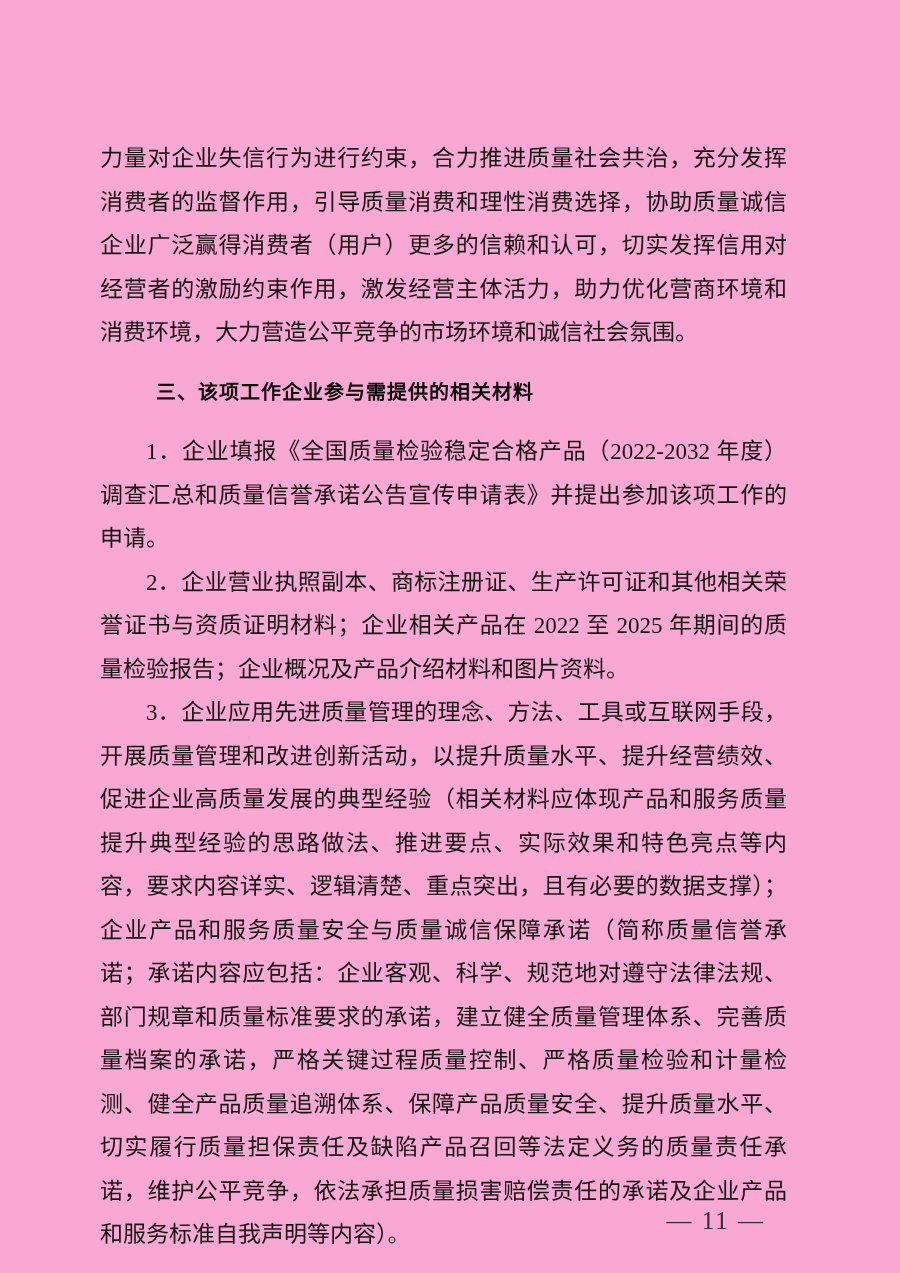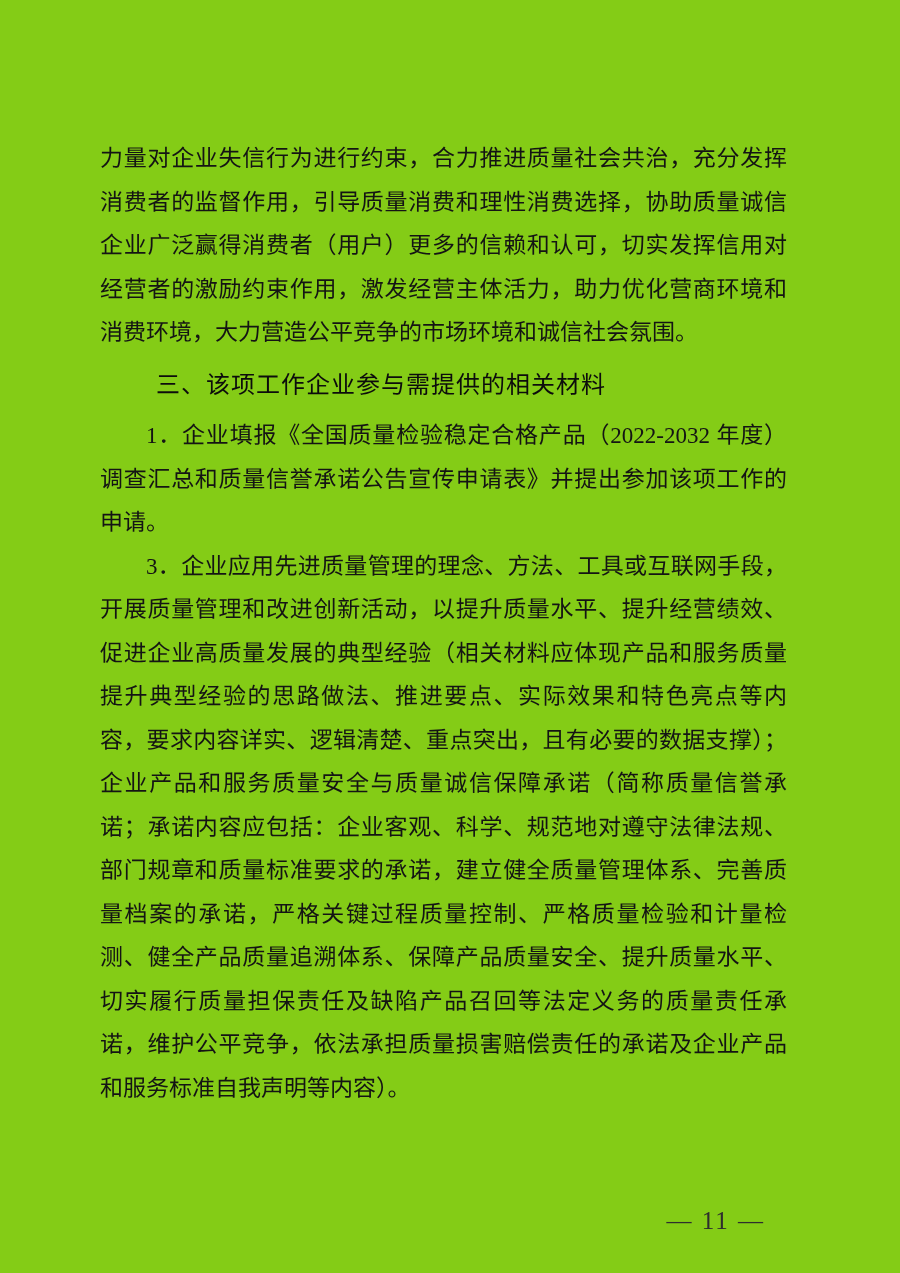--- a/index.html
+++ b/index.html
@@ -4,21 +4,21 @@
 <style>
   html, body {
     margin: 0;
     padding: 0;
     background: #ffffff;
   }
   .page {
     position: relative;
     width: 900px;
     height: 1273px;
-    background: #84cc16;
+    background: #f9a8d4;
     overflow: hidden;
     box-sizing: border-box;
     color: #111111;
   }
   .doc-body {
     position: absolute;
     top: 137px;
     left: 100px;
     width: 687px;
     font-family: "Liberation Serif", "DejaVu Serif", serif;
@@ -32,25 +32,25 @@
     margin: 0;
     padding: 0;
   }
   p.continuation {
     text-indent: 0;
   }
   p.indented {
     text-indent: 2em;
   }
   h3.section-heading {
-    margin: 8px;
+    margin: 16px;
     padding: 0;
-    font-size: 24px;
+    font-size: 20px;
     line-height: 43.5px;
-    font-weight: 400;
+    font-weight: 700;
     text-indent: 2em;
     font-family: "Liberation Sans", "DejaVu Sans", sans-serif;
     color: #0c0c0c;
     letter-spacing: 1px;
   }
   .page-footer {
     position: absolute;
     top: 1204px;
     right: 135px;
     font-family: "Liberation Serif", "DejaVu Serif", serif;
@@ -66,20 +66,21 @@
 <div class="page">
 
   <div class="doc-body">
 
     <p class="continuation">力量对企业失信行为进行约束，合力推进质量社会共治，充分发挥消费者的监督作用，引导质量消费和理性消费选择，协助质量诚信企业广泛赢得消费者（用户）更多的信赖和认可，切实发挥信用对经营者的激励约束作用，激发经营主体活力，助力优化营商环境和消费环境，大力营造公平竞争的市场环境和诚信社会氛围。</p>
 
     <h3 class="section-heading">三、该项工作企业参与需提供的相关材料</h3>
 
     <p class="indented">1．企业填报《全国质量检验稳定合格产品（2022-2032 年度）调查汇总和质量信誉承诺公告宣传申请表》并提出参加该项工作的申请。</p>
 
+    <p class="indented">2．企业营业执照副本、商标注册证、生产许可证和其他相关荣誉证书与资质证明材料；企业相关产品在 2022 至 2025 年期间的质量检验报告；企业概况及产品介绍材料和图片资料。</p>
 
     <p class="indented">3．企业应用先进质量管理的理念、方法、工具或互联网手段，开展质量管理和改进创新活动，以提升质量水平、提升经营绩效、促进企业高质量发展的典型经验（相关材料应体现产品和服务质量提升典型经验的思路做法、推进要点、实际效果和特色亮点等内容，要求内容详实、逻辑清楚、重点突出，且有必要的数据支撑）；企业产品和服务质量安全与质量诚信保障承诺（简称质量信誉承诺；承诺内容应包括：企业客观、科学、规范地对遵守法律法规、部门规章和质量标准要求的承诺，建立健全质量管理体系、完善质量档案的承诺，严格关键过程质量控制、严格质量检验和计量检测、健全产品质量追溯体系、保障产品质量安全、提升质量水平、切实履行质量担保责任及缺陷产品召回等法定义务的质量责任承诺，维护公平竞争，依法承担质量损害赔偿责任的承诺及企业产品和服务标准自我声明等内容）。</p>
 
   </div>
 
   <div class="page-footer">
     <span>— 11 —</span>
   </div>
 
 </div>

